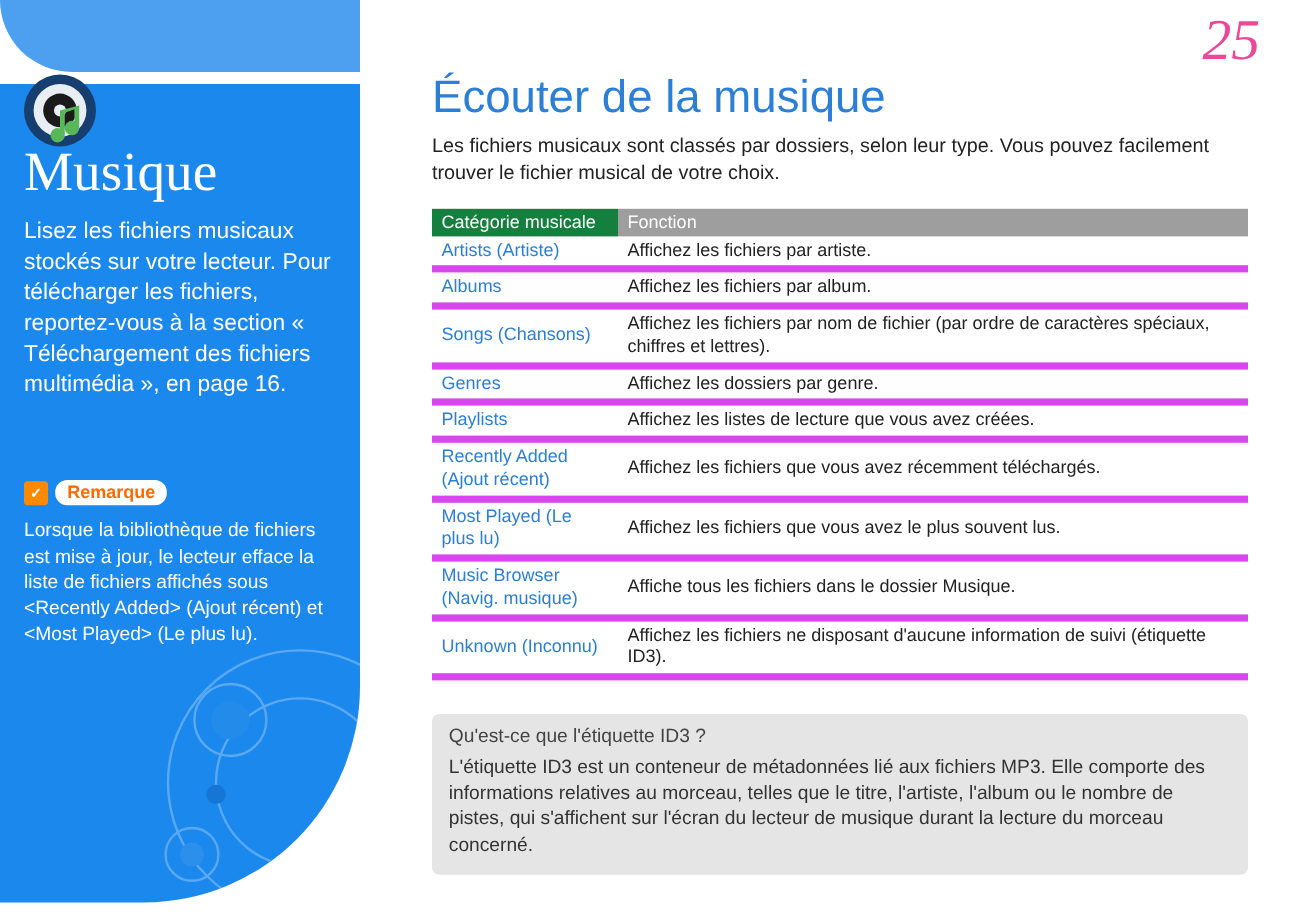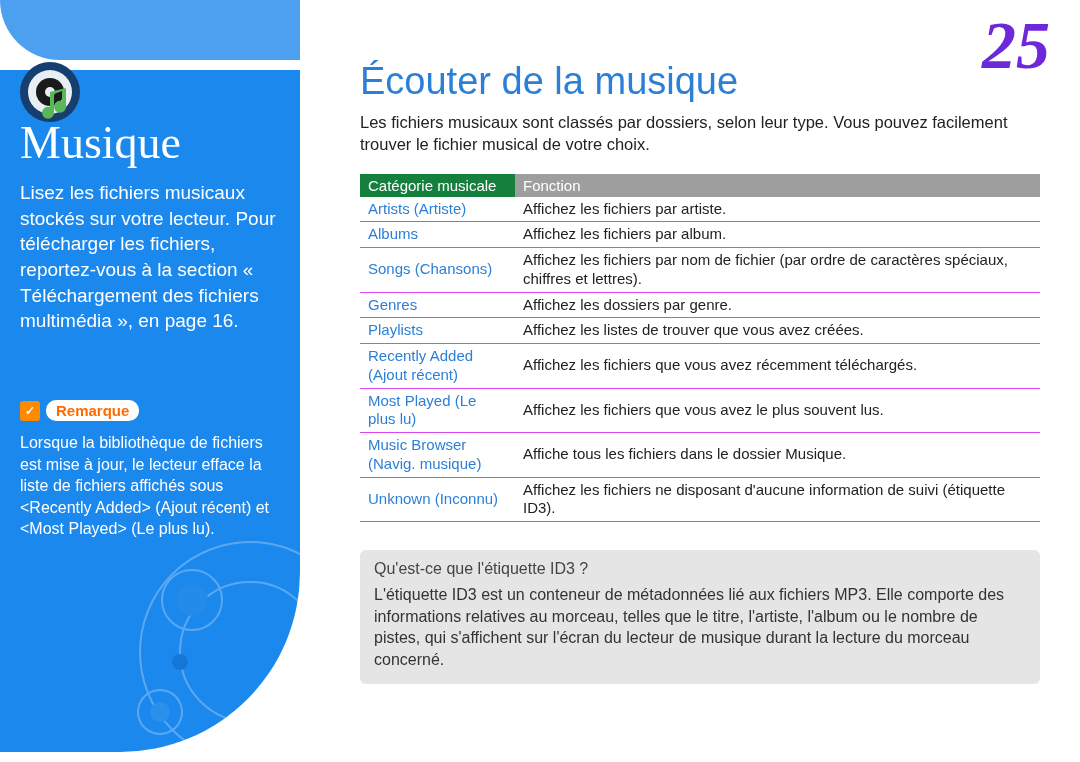--- a/index.html
+++ b/index.html
@@ -6,25 +6,25 @@
   html, body {
     margin: 0; padding: 0;
     width: 1080px; height: 762px;
     font-family: Arial, Helvetica, sans-serif;
     background: #fff; color: #222;
     overflow: hidden;
   }
   .page-number {
     position: absolute;
     top: 6px; right: 30px;
-    font-size: 68px;
+    font-size: 48px;
     font-style: italic;
-    color: #6d28d9;
+    color: #ec4899;
     font-family: Georgia, 'Times New Roman', serif;
-    font-weight: 700;
+    font-weight: 400;
   }
   .sidebar {
     position: absolute;
     top: 0; left: 0;
     width: 320px; height: 762px;
   }
   .blue-panel {
     position: absolute;
     top: 0; left: 0;
     width: 300px; height: 752px;
@@ -126,21 +126,21 @@
   table.cat th {
     text-align: left;
     color: #fff;
     font-weight: 400;
     padding: 3px 8px;
   }
   table.cat th:nth-child(1) { background: #15803d; width: 155px; }
   table.cat th:nth-child(2) { background: #9e9e9e; }
   table.cat td {
     padding: 3px 8px;
-    border-bottom: 1px solid #d946ef;
+    border-bottom: 6px solid #d946ef;
     vertical-align: middle;
     line-height: 1.25;
   }
   table.cat td.catname { color: #2b7fd6; }
   .info-box {
     margin-top: 28px;
     background: #e5e5e5;
     border-radius: 6px;
     padding: 10px 14px 14px 14px;
     color: #333;
@@ -220,21 +220,21 @@
       <tr>
         <td class="catname">Songs (Chansons)</td>
         <td>Affichez les fichiers par nom de fichier (par ordre de caractères spéciaux, chiffres et lettres).</td>
       </tr>
       <tr>
         <td class="catname">Genres</td>
         <td>Affichez les dossiers par genre.</td>
       </tr>
       <tr>
         <td class="catname">Playlists</td>
-        <td>Affichez les listes de trouver que vous avez créées.</td>
+        <td>Affichez les listes de lecture que vous avez créées.</td>
       </tr>
       <tr>
         <td class="catname">Recently Added (Ajout récent)</td>
         <td>Affichez les fichiers que vous avez récemment téléchargés.</td>
       </tr>
       <tr>
         <td class="catname">Most Played (Le plus lu)</td>
         <td>Affichez les fichiers que vous avez le plus souvent lus.</td>
       </tr>
       <tr>

